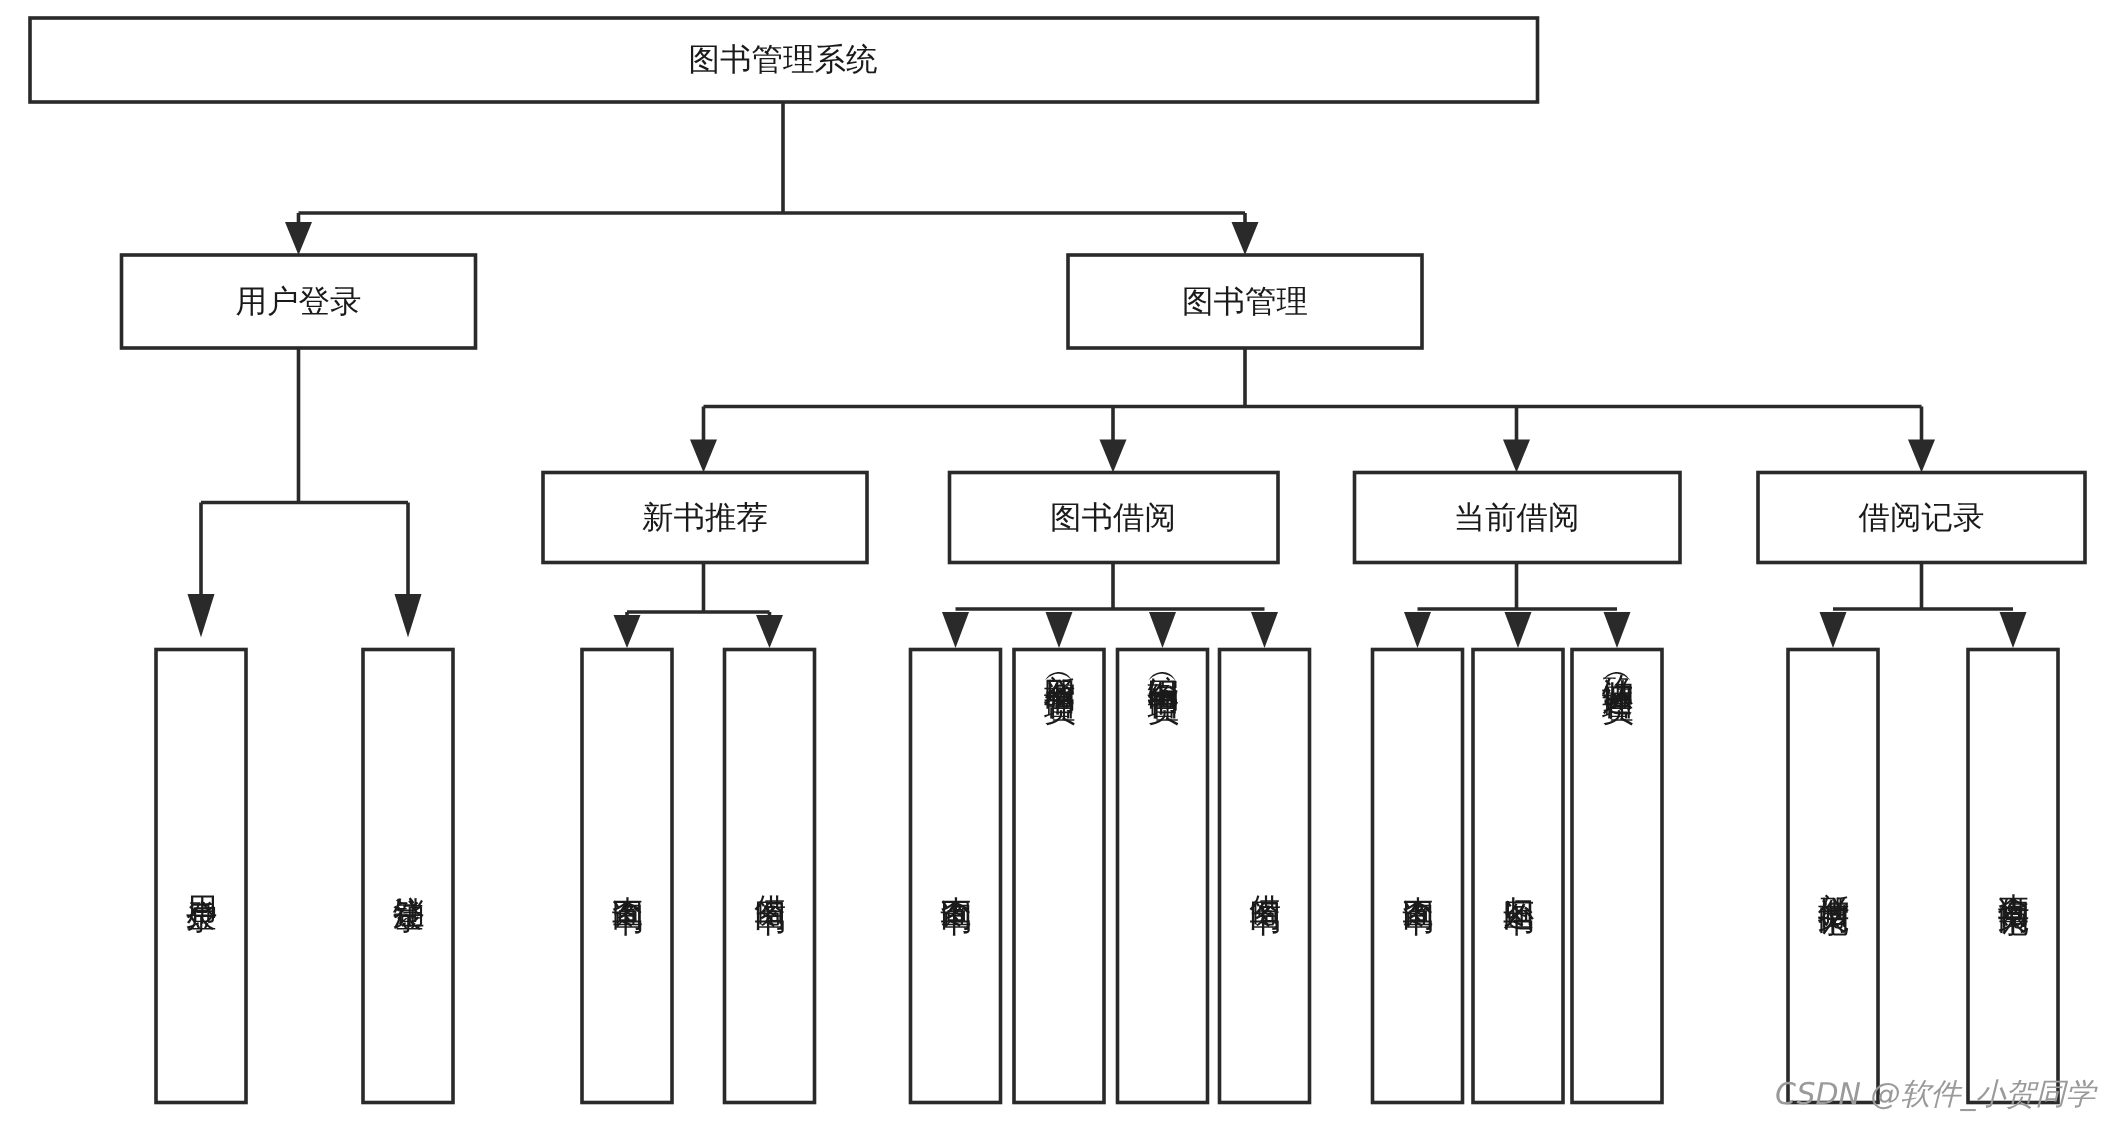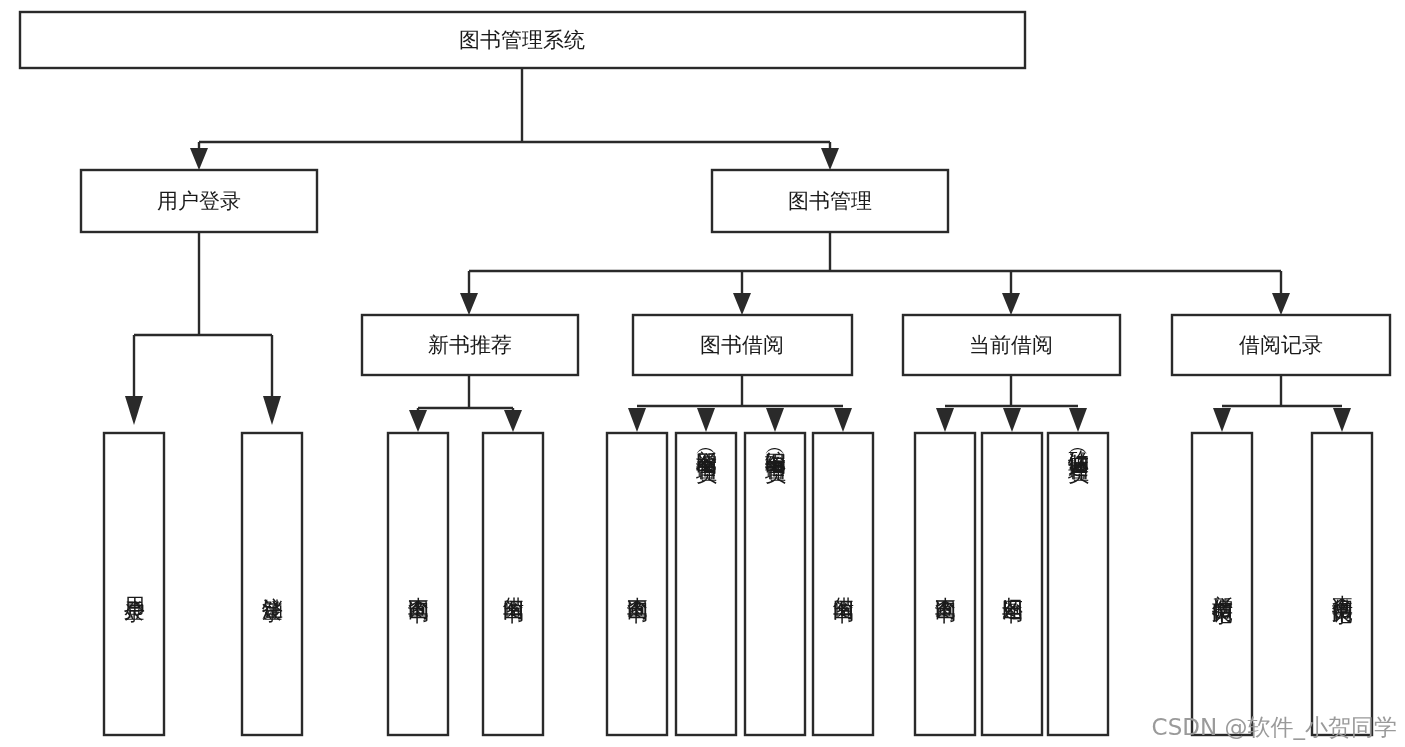--- a/index.html
+++ b/index.html
@@ -64,23 +64,24 @@
     line-height: 1;
     letter-spacing: 2px;
     color: #1a1a1a;
     white-space: nowrap;
   }
   .watermark {
     position: absolute;
     right: 8px;
     bottom: 4px;
     font-family: "DejaVu Sans", "Liberation Sans", sans-serif;
-    font-size: 23px;
+    font-size: 20px;
     color: #9a9a9a;
     white-space: nowrap;
+    font-style: italic;
   }
 </style>
 </head>
 <body>
 
 <div id="diagram-root">
 
   <svg id="flow-svg" viewBox="0 0 1405 747">
 
     <g>

